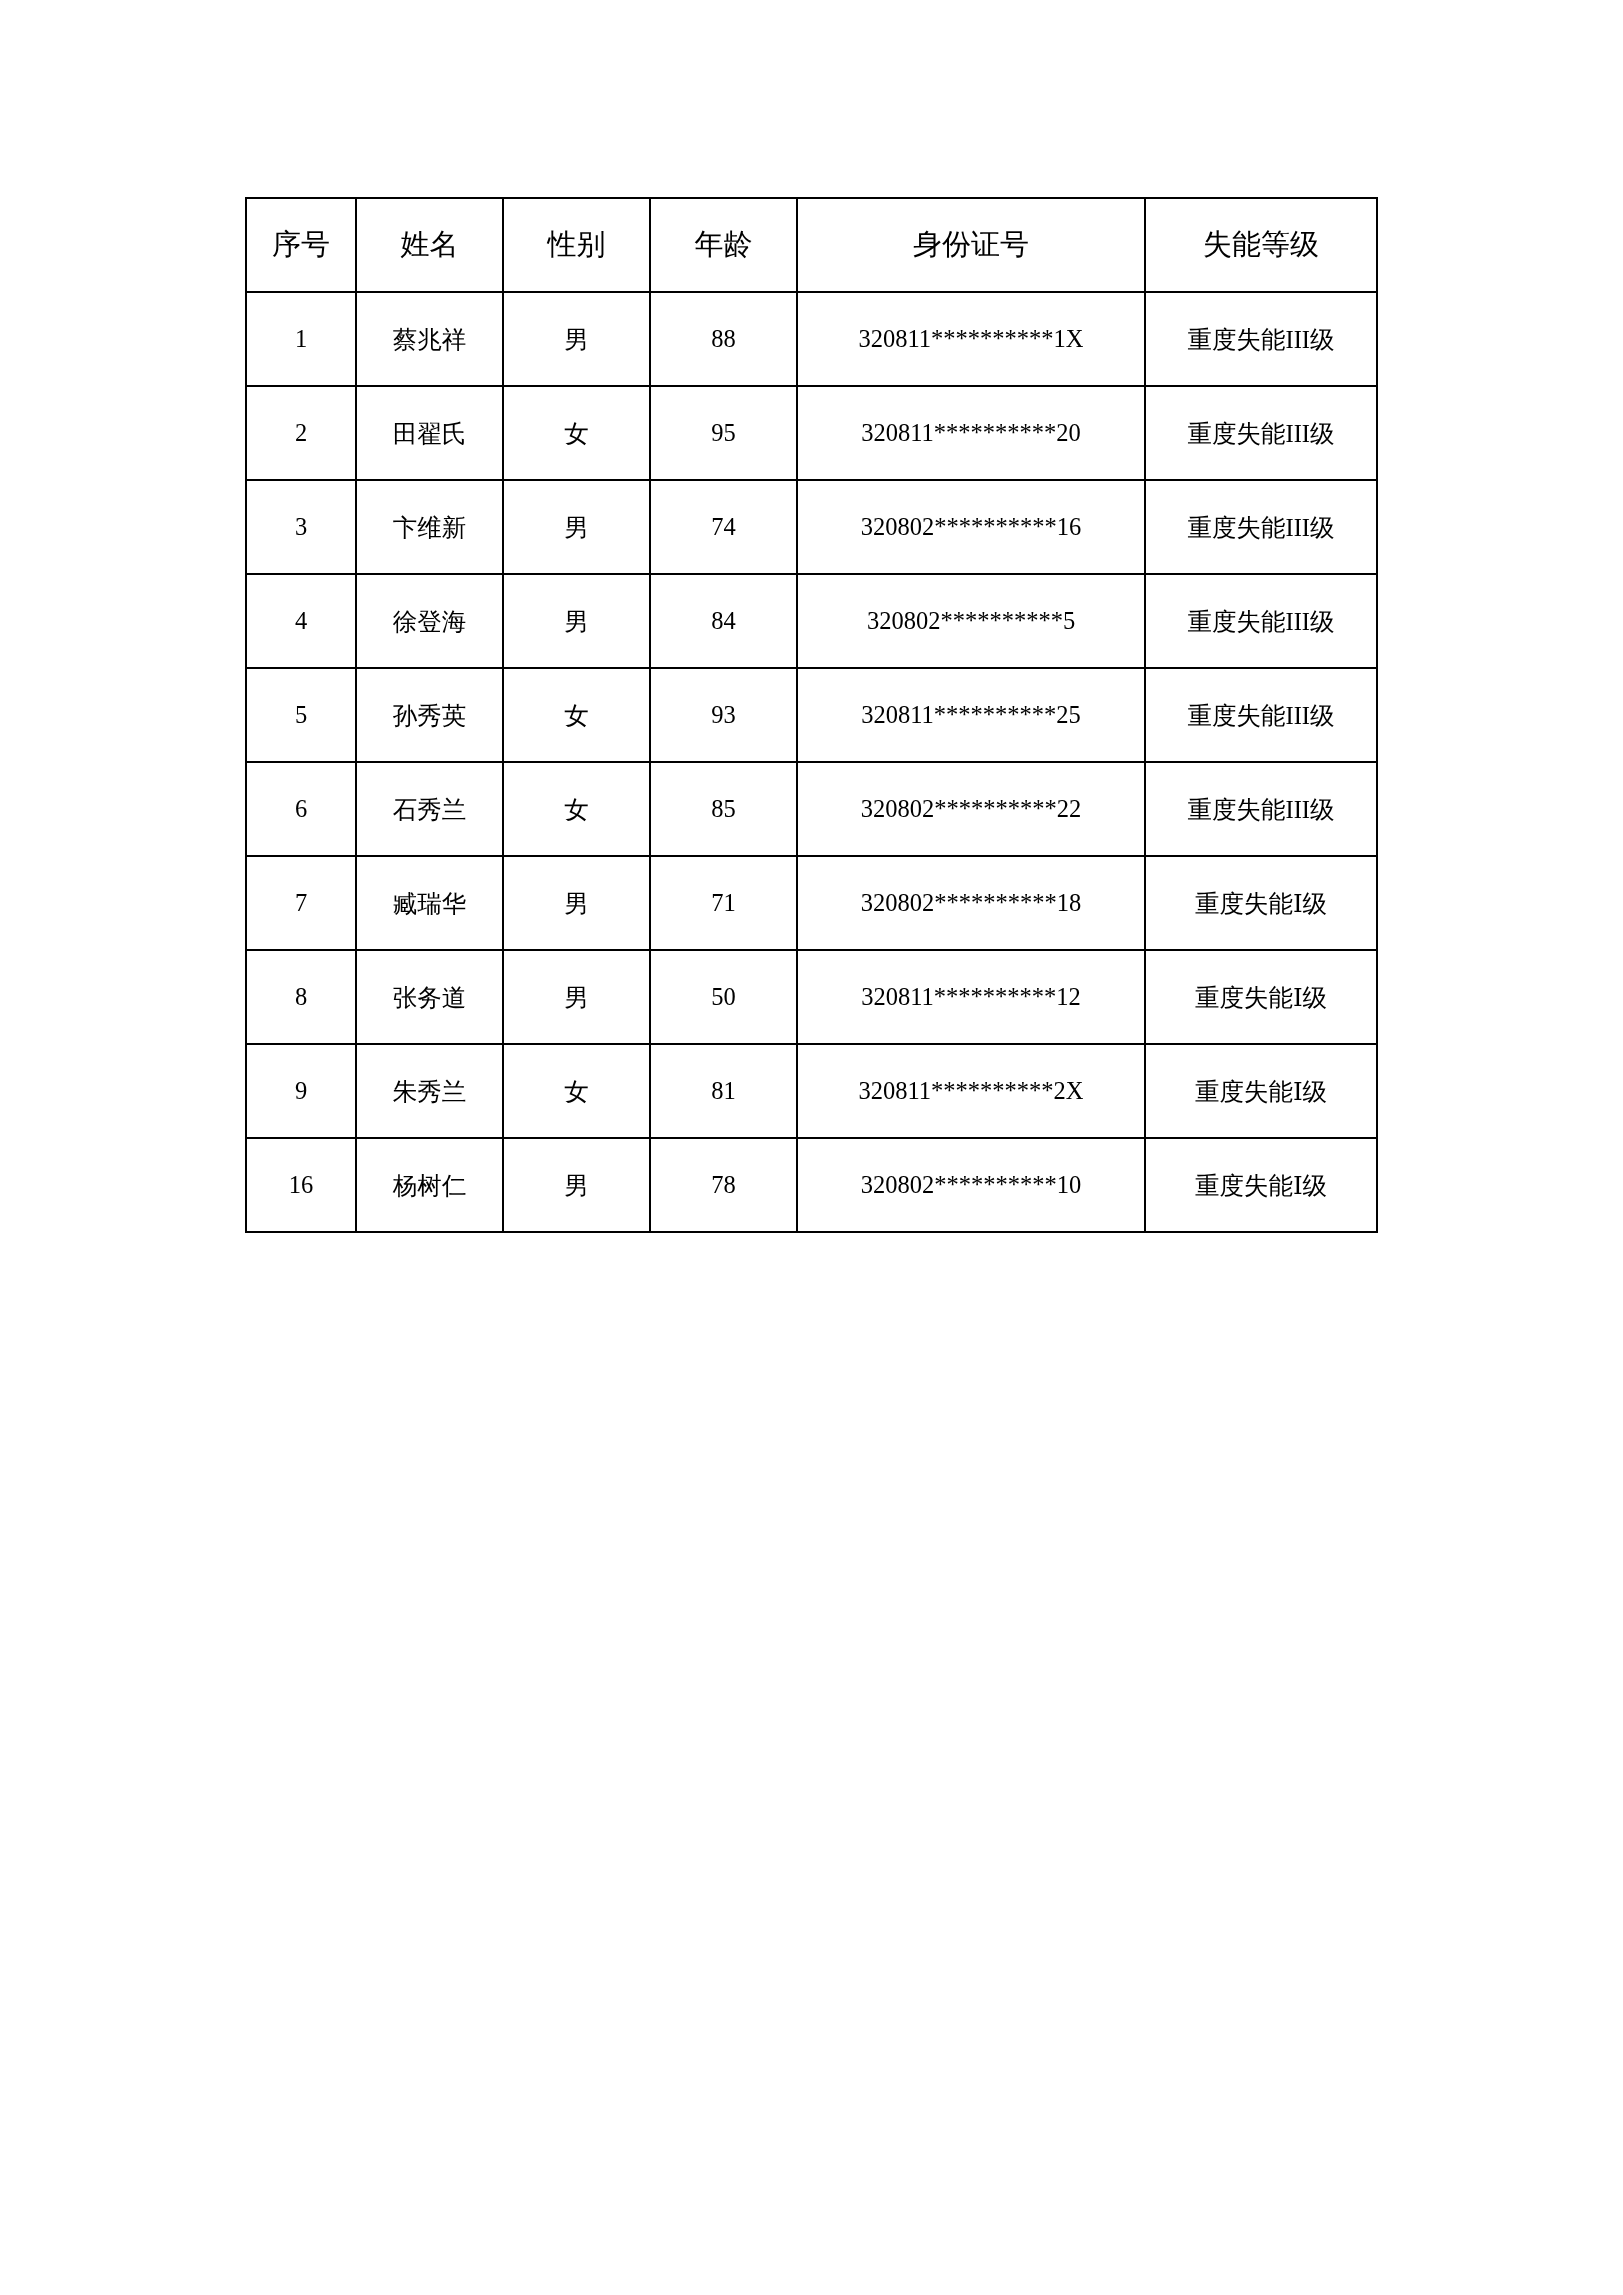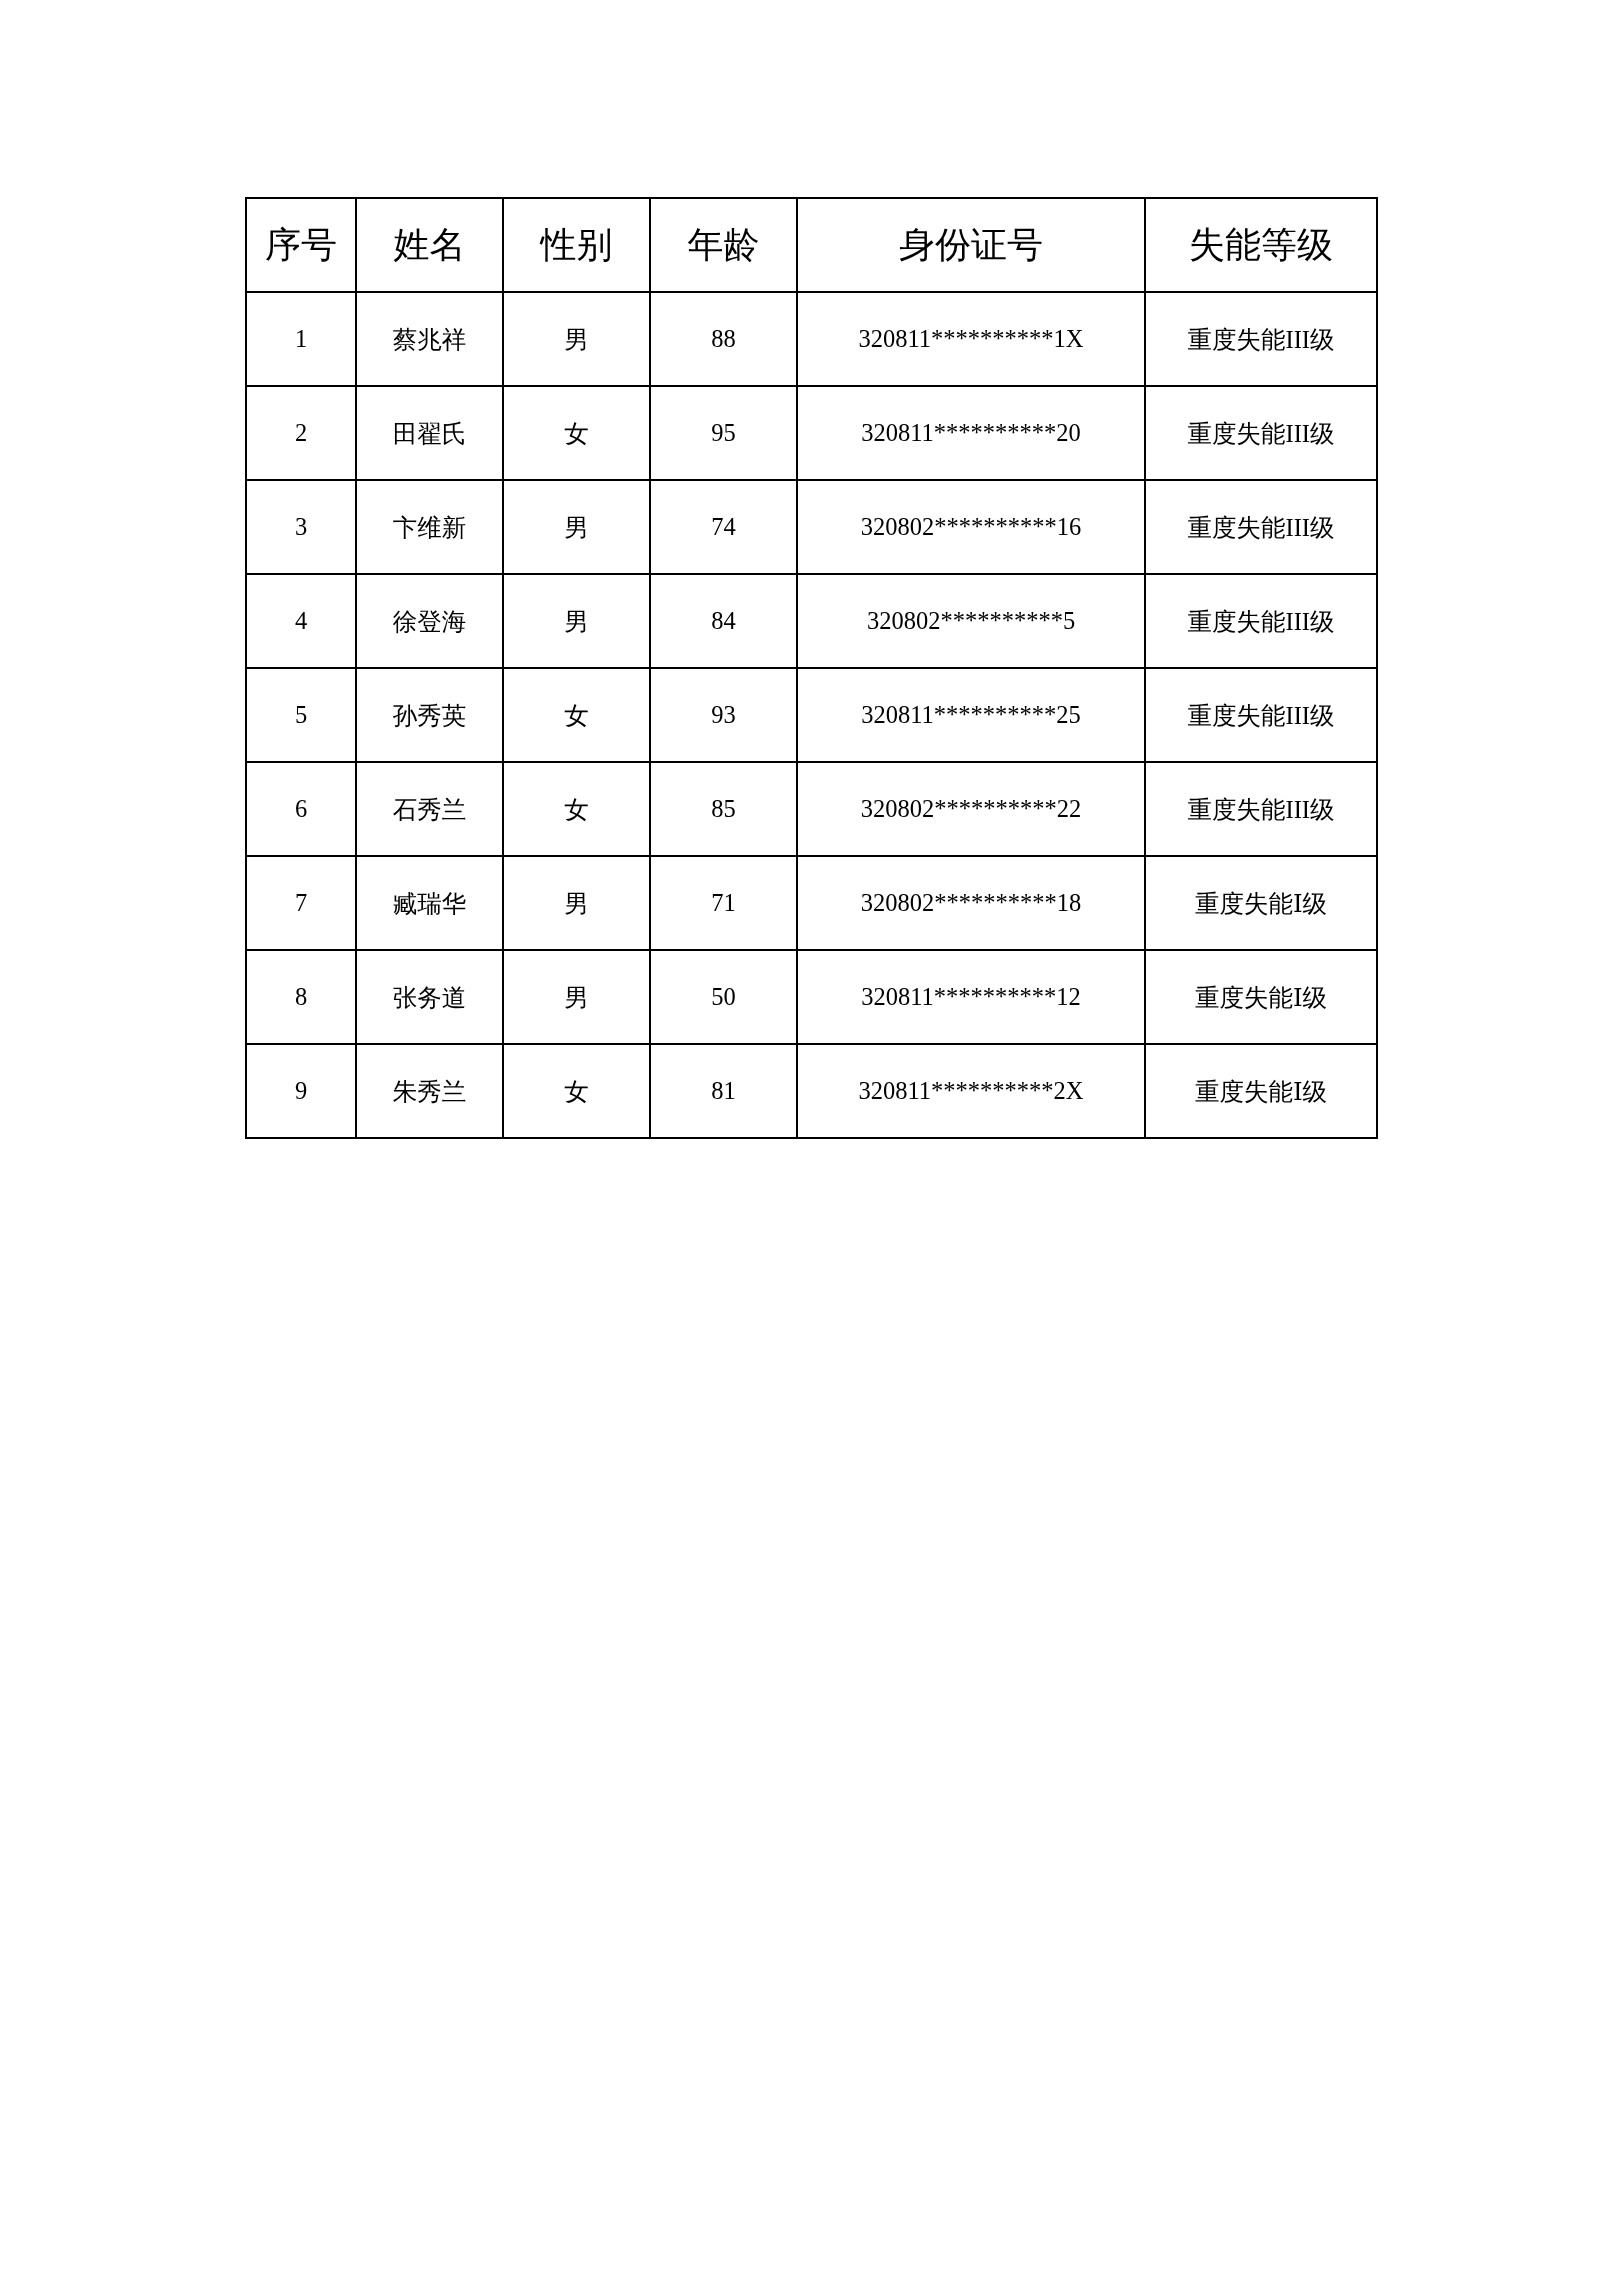--- a/index.html
+++ b/index.html
@@ -33,21 +33,21 @@
     border: 2px solid #000000;
     text-align: center;
     vertical-align: middle;
     height: 92px;
     padding: 0;
     overflow: hidden;
     white-space: nowrap;
   }
   table.roster th {
     font-weight: normal;
-    font-size: 36px;
+    font-size: 29px;
     font-family: "DejaVu Serif", "Liberation Serif", serif;
   }
   table.roster td {
     font-size: 24.5px;
     font-family: "Liberation Serif", "DejaVu Serif", serif;
   }
   col.c-idx  { width: 110px; }
   col.c-name { width: 147px; }
   col.c-sex  { width: 147px; }
   col.c-age  { width: 147px; }
@@ -143,16 +143,24 @@
         <td>重度失能Ⅰ级</td>
       </tr>
       <tr>
         <td>9</td>
         <td>朱秀兰</td>
         <td>女</td>
         <td>81</td>
         <td>320811**********2X</td>
         <td>重度失能Ⅰ级</td>
       </tr>
+      <tr>
+        <td>16</td>
+        <td>杨树仁</td>
+        <td>男</td>
+        <td>78</td>
+        <td>320802**********10</td>
+        <td>重度失能Ⅰ级</td>
+      </tr>
     </tbody>
   </table>
 </div>
 
 
 </body></html>

